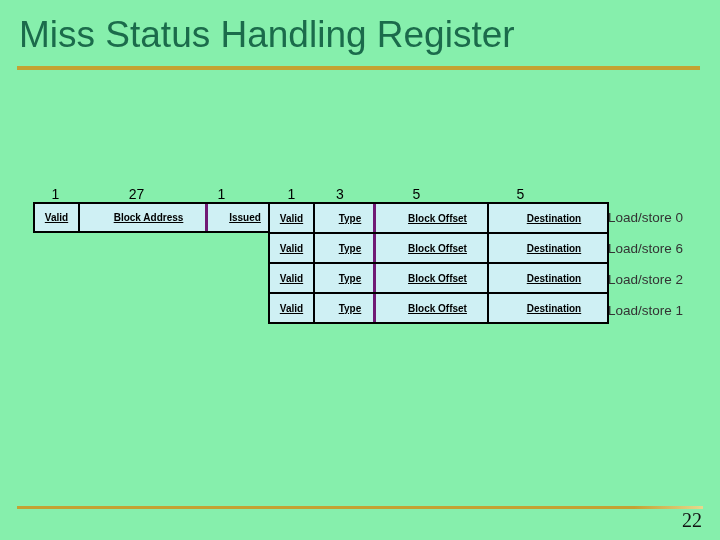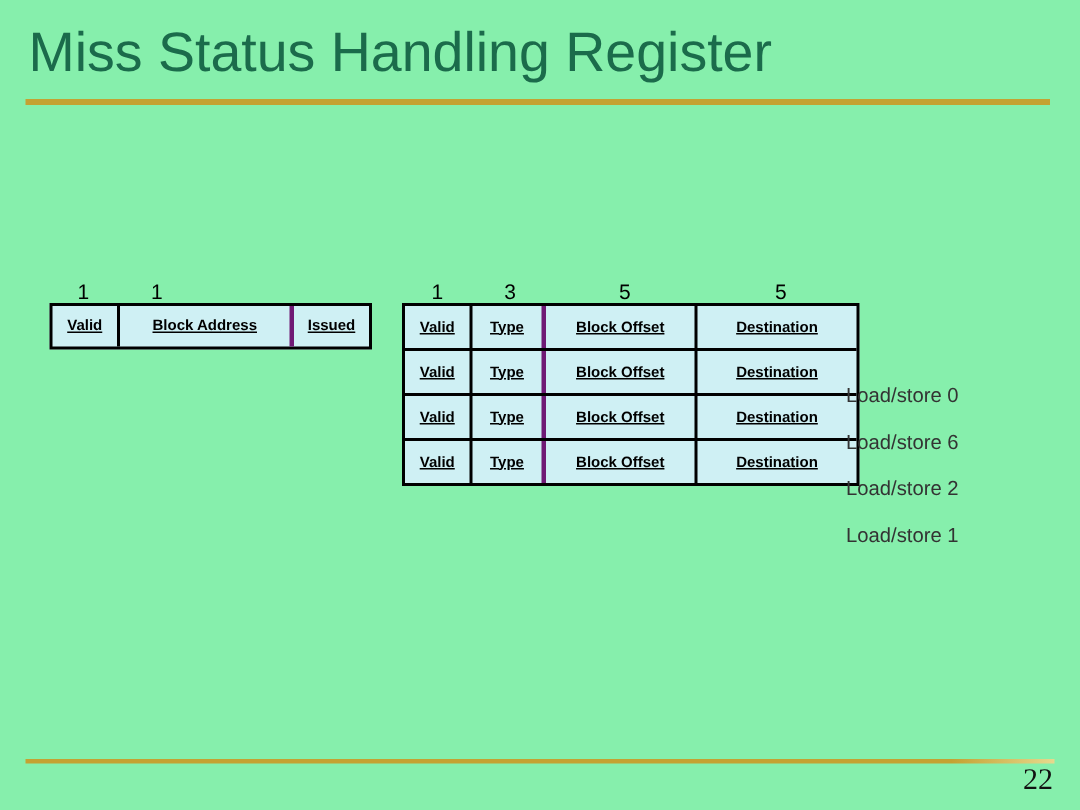--- a/index.html
+++ b/index.html
@@ -20,59 +20,60 @@
     background:linear-gradient(to right, #c4a232 90%, #e6d98e 100%);
   }
   .page-number {
     position:absolute; right:18px; top:509px;
     font-family:Liberation Serif, serif; font-size:20px; color:#111;
   }
   
   .reg-group { position:absolute; }
   .left-group  { left:33px;  top:184px; }
   .right-group { left:268px; top:184px; }
-  .labels-group{ left:564px; top:202px;margin-top:46px; }
+  .labels-group{ left:608px; top:202px; }
 
   .bits-row { display:flex; height:18px; align-items:flex-end; }
   .bits-row span {
     display:block; text-align:center; font-size:14px; color:#000; line-height:16px;
   }
   .lw1{width:45px} .lw2{width:117px} .lw3{width:53px}
   .rw1{width:47px} .rw2{width:50px} .rw3{width:103px} .rw4{width:105px}
 
   .reg-table { border:2px solid #000; background:#cff0f4; }
   .reg-row { display:flex; height:27px; }
   .right-group .reg-row { height:28px; }
   .reg-row + .reg-row { border-top:2px solid #000; }
   .cell {
     display:flex; align-items:center; justify-content:center;
     font-weight:bold; font-size:10px; color:#000; white-space:nowrap;
     box-sizing:content-box;
     text-decoration:underline;
   }
-  .cell + .cell { border-left:2px solid #000; }
+  .cell + .cell { border-left:2px solid #000;padding-left:12px; }
   .cell.thick-left { border-left:3px solid #701a75; }
   .lc1{width:43px} .lc2{width:113px} .lc3{width:50px}
   .rc1{width:43px} .rc2{width:46px} .rc3{width:99px} .rc4{width:106px}
 
   .row-label {
     height:31px; line-height:31px; font-size:13.5px; color:#333; white-space:nowrap;
   }
 </style>
 </head>
 <body>
 
 <div class="slide">
 
   <div class="slide-title">Miss Status Handling Register</div>
   <div class="title-rule"></div>
 
   <div class="reg-group left-group">
     <div class="bits-row">
       <span class="lw1">1</span>
+      <span class="lw2">27</span>
       <span class="lw3">1</span>
     </div>
     <div class="reg-table">
       <div class="reg-row">
         <div class="cell lc1">Valid</div>
         <div class="cell lc2">Block Address</div>
         <div class="cell lc3 thick-left">Issued</div>
       </div>
     </div>
   </div>

